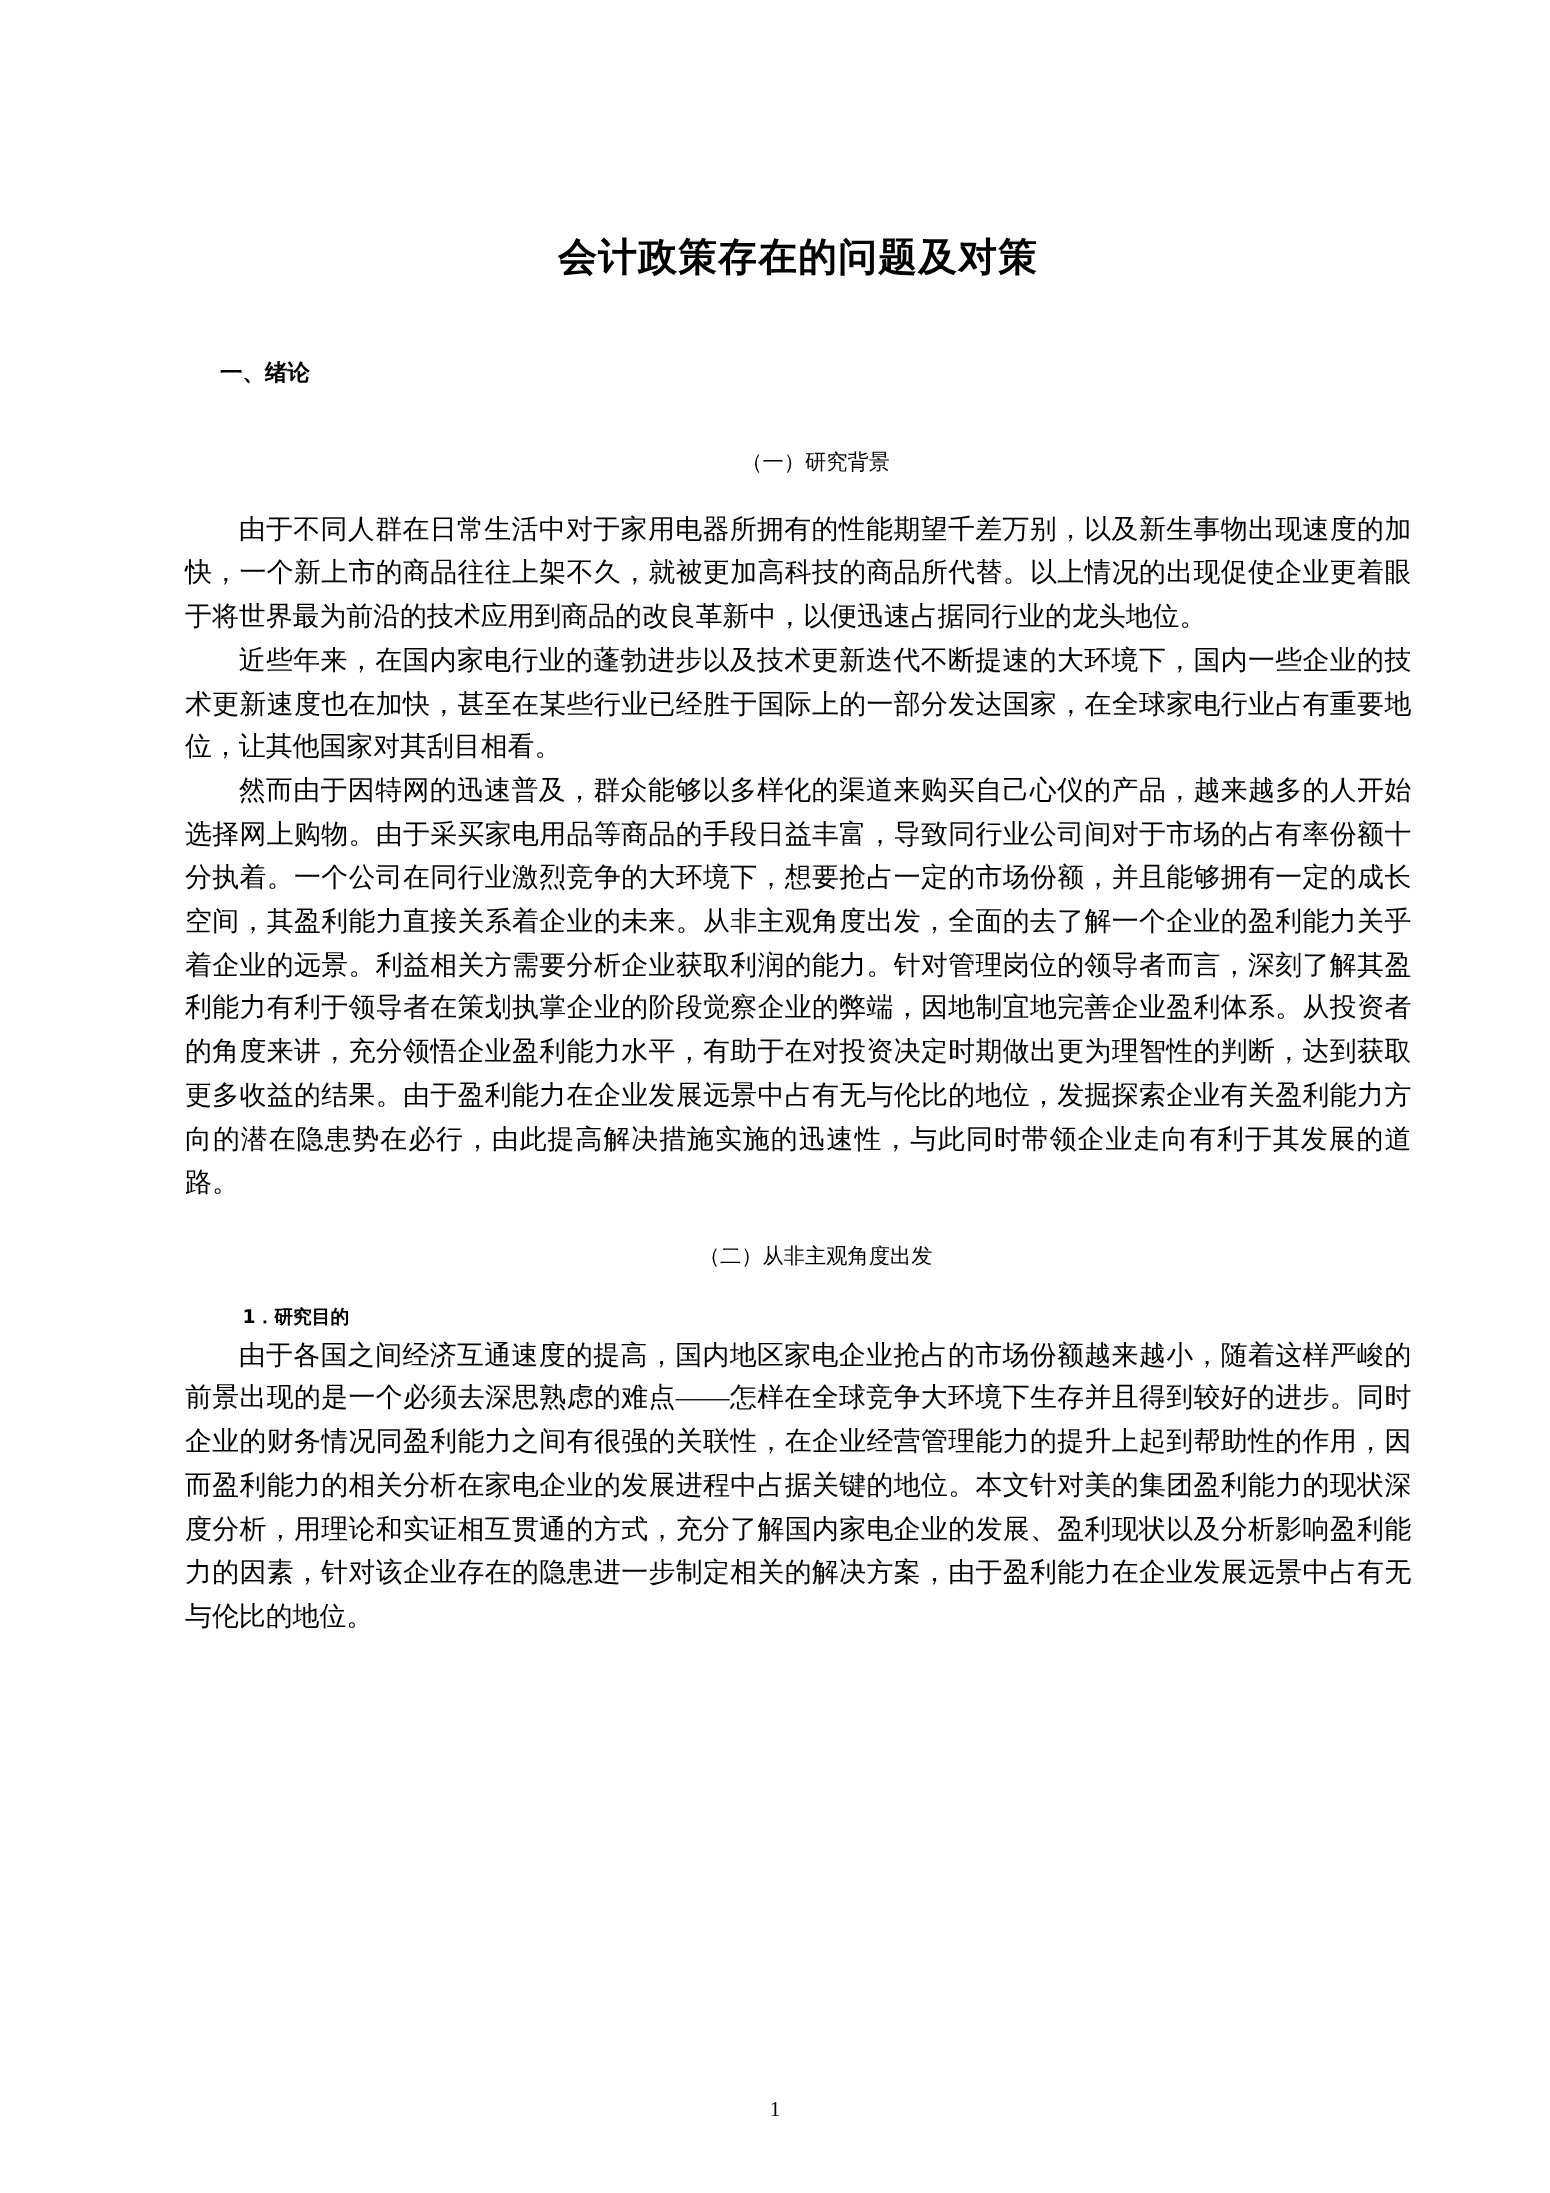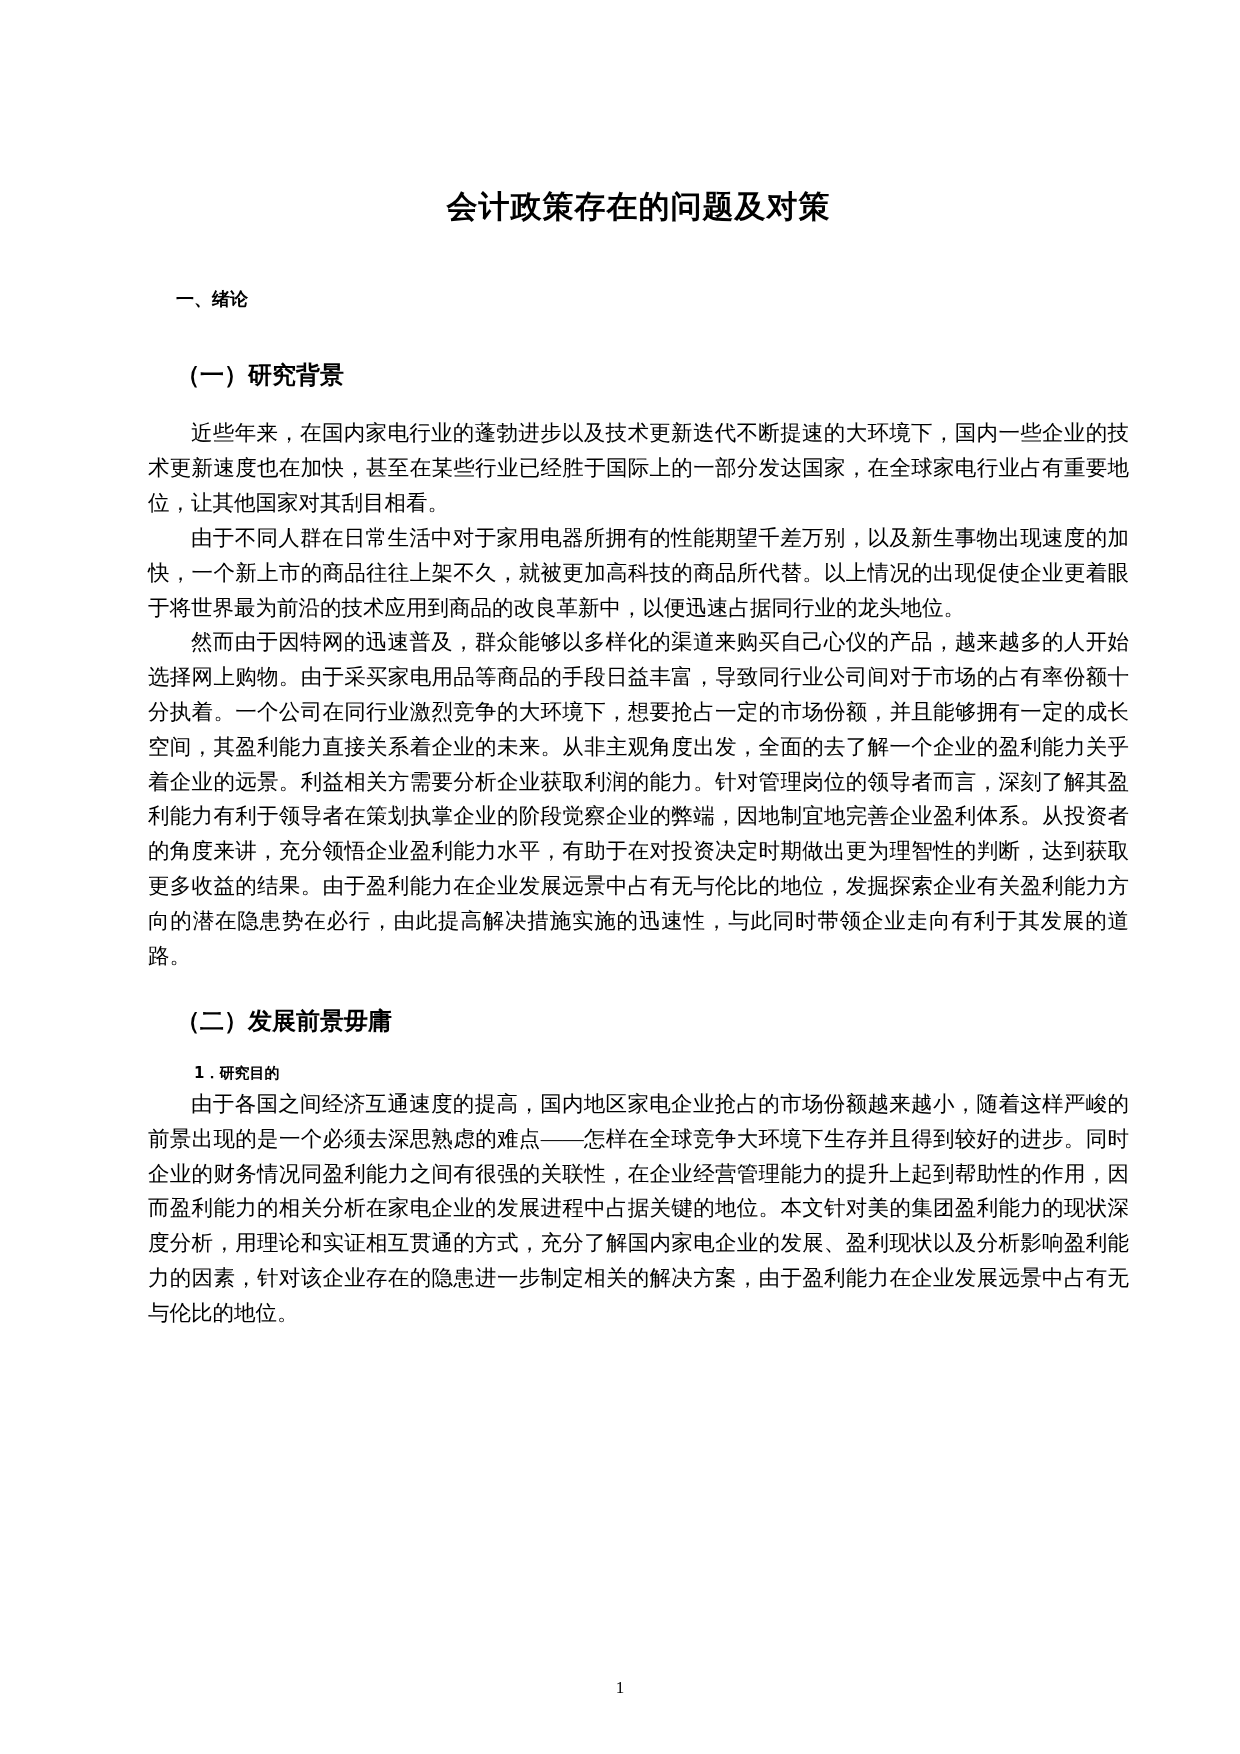--- a/index.html
+++ b/index.html
@@ -32,25 +32,26 @@
   .h1 {
     font-family: "DejaVu Sans", "Liberation Sans", sans-serif;
     font-weight: bold;
     font-size: 18px;
     margin: 0 0 46px 0;
     padding-left: 28px;
     line-height: 1.4;
   }
   .h2 {
     font-family: "DejaVu Sans", "Liberation Sans", sans-serif;
-    font-weight: bold;
-    font-size: 24px;
+    font-weight: normal;
+    font-size: 17px;
     margin: 0 0 24px 0;
     padding-left: 28px;
     line-height: 1.45;
+    text-align: center;
   }
   .h3 {
     font-family: "DejaVu Sans", "Liberation Sans", sans-serif;
     font-weight: bold;
     font-size: 15px;
     margin: 0 0 2px 0;
     padding-left: 46px;
     line-height: 1.5;
   }
   p.body-text {
@@ -76,27 +77,27 @@
 <body>
 
 <div class="page">
 
   <h1 class="doc-title">会计政策存在的问题及对策</h1>
 
   <h2 class="h1">一、绪论</h2>
 
   <h3 class="h2">（一）研究背景</h3>
 
+  <p class="body-text">由于不同人群在日常生活中对于家用电器所拥有的性能期望千差万别，以及新生事物出现速度的加快，一个新上市的商品往往上架不久，就被更加高科技的商品所代替。以上情况的出现促使企业更着眼于将世界最为前沿的技术应用到商品的改良革新中，以便迅速占据同行业的龙头地位。</p>
   <p class="body-text">近些年来，在国内家电行业的蓬勃进步以及技术更新迭代不断提速的大环境下，国内一些企业的技术更新速度也在加快，甚至在某些行业已经胜于国际上的一部分发达国家，在全球家电行业占有重要地位，让其他国家对其刮目相看。</p>
-  <p class="body-text">由于不同人群在日常生活中对于家用电器所拥有的性能期望千差万别，以及新生事物出现速度的加快，一个新上市的商品往往上架不久，就被更加高科技的商品所代替。以上情况的出现促使企业更着眼于将世界最为前沿的技术应用到商品的改良革新中，以便迅速占据同行业的龙头地位。</p>
   <p class="body-text">然而由于因特网的迅速普及，群众能够以多样化的渠道来购买自己心仪的产品，越来越多的人开始选择网上购物。由于采买家电用品等商品的手段日益丰富，导致同行业公司间对于市场的占有率份额十分执着。一个公司在同行业激烈竞争的大环境下，想要抢占一定的市场份额，并且能够拥有一定的成长空间，其盈利能力直接关系着企业的未来。从非主观角度出发，全面的去了解一个企业的盈利能力关乎着企业的远景。利益相关方需要分析企业获取利润的能力。针对管理岗位的领导者而言，深刻了解其盈利能力有利于领导者在策划执掌企业的阶段觉察企业的弊端，因地制宜地完善企业盈利体系。从投资者的角度来讲，充分领悟企业盈利能力水平，有助于在对投资决定时期做出更为理智性的判断，达到获取更多收益的结果。由于盈利能力在企业发展远景中占有无与伦比的地位，发掘探索企业有关盈利能力方向的潜在隐患势在必行，由此提高解决措施实施的迅速性，与此同时带领企业走向有利于其发展的道路。</p>
 
   <div class="gap-lg"></div>
 
-  <h3 class="h2">（二）发展前景毋庸</h3>
+  <h3 class="h2">（二）从非主观角度出发</h3>
 
   <h4 class="h3">1．研究目的</h4>
   <p class="body-text">由于各国之间经济互通速度的提高，国内地区家电企业抢占的市场份额越来越小，随着这样严峻的前景出现的是一个必须去深思熟虑的难点——怎样在全球竞争大环境下生存并且得到较好的进步。同时企业的财务情况同盈利能力之间有很强的关联性，在企业经营管理能力的提升上起到帮助性的作用，因而盈利能力的相关分析在家电企业的发展进程中占据关键的地位。本文针对美的集团盈利能力的现状深度分析，用理论和实证相互贯通的方式，充分了解国内家电企业的发展、盈利现状以及分析影响盈利能力的因素，针对该企业存在的隐患进一步制定相关的解决方案，由于盈利能力在企业发展远景中占有无与伦比的地位。</p>
 
 
   <div class="page-number">1</div>
 
 </div>
 
 </body></html>

